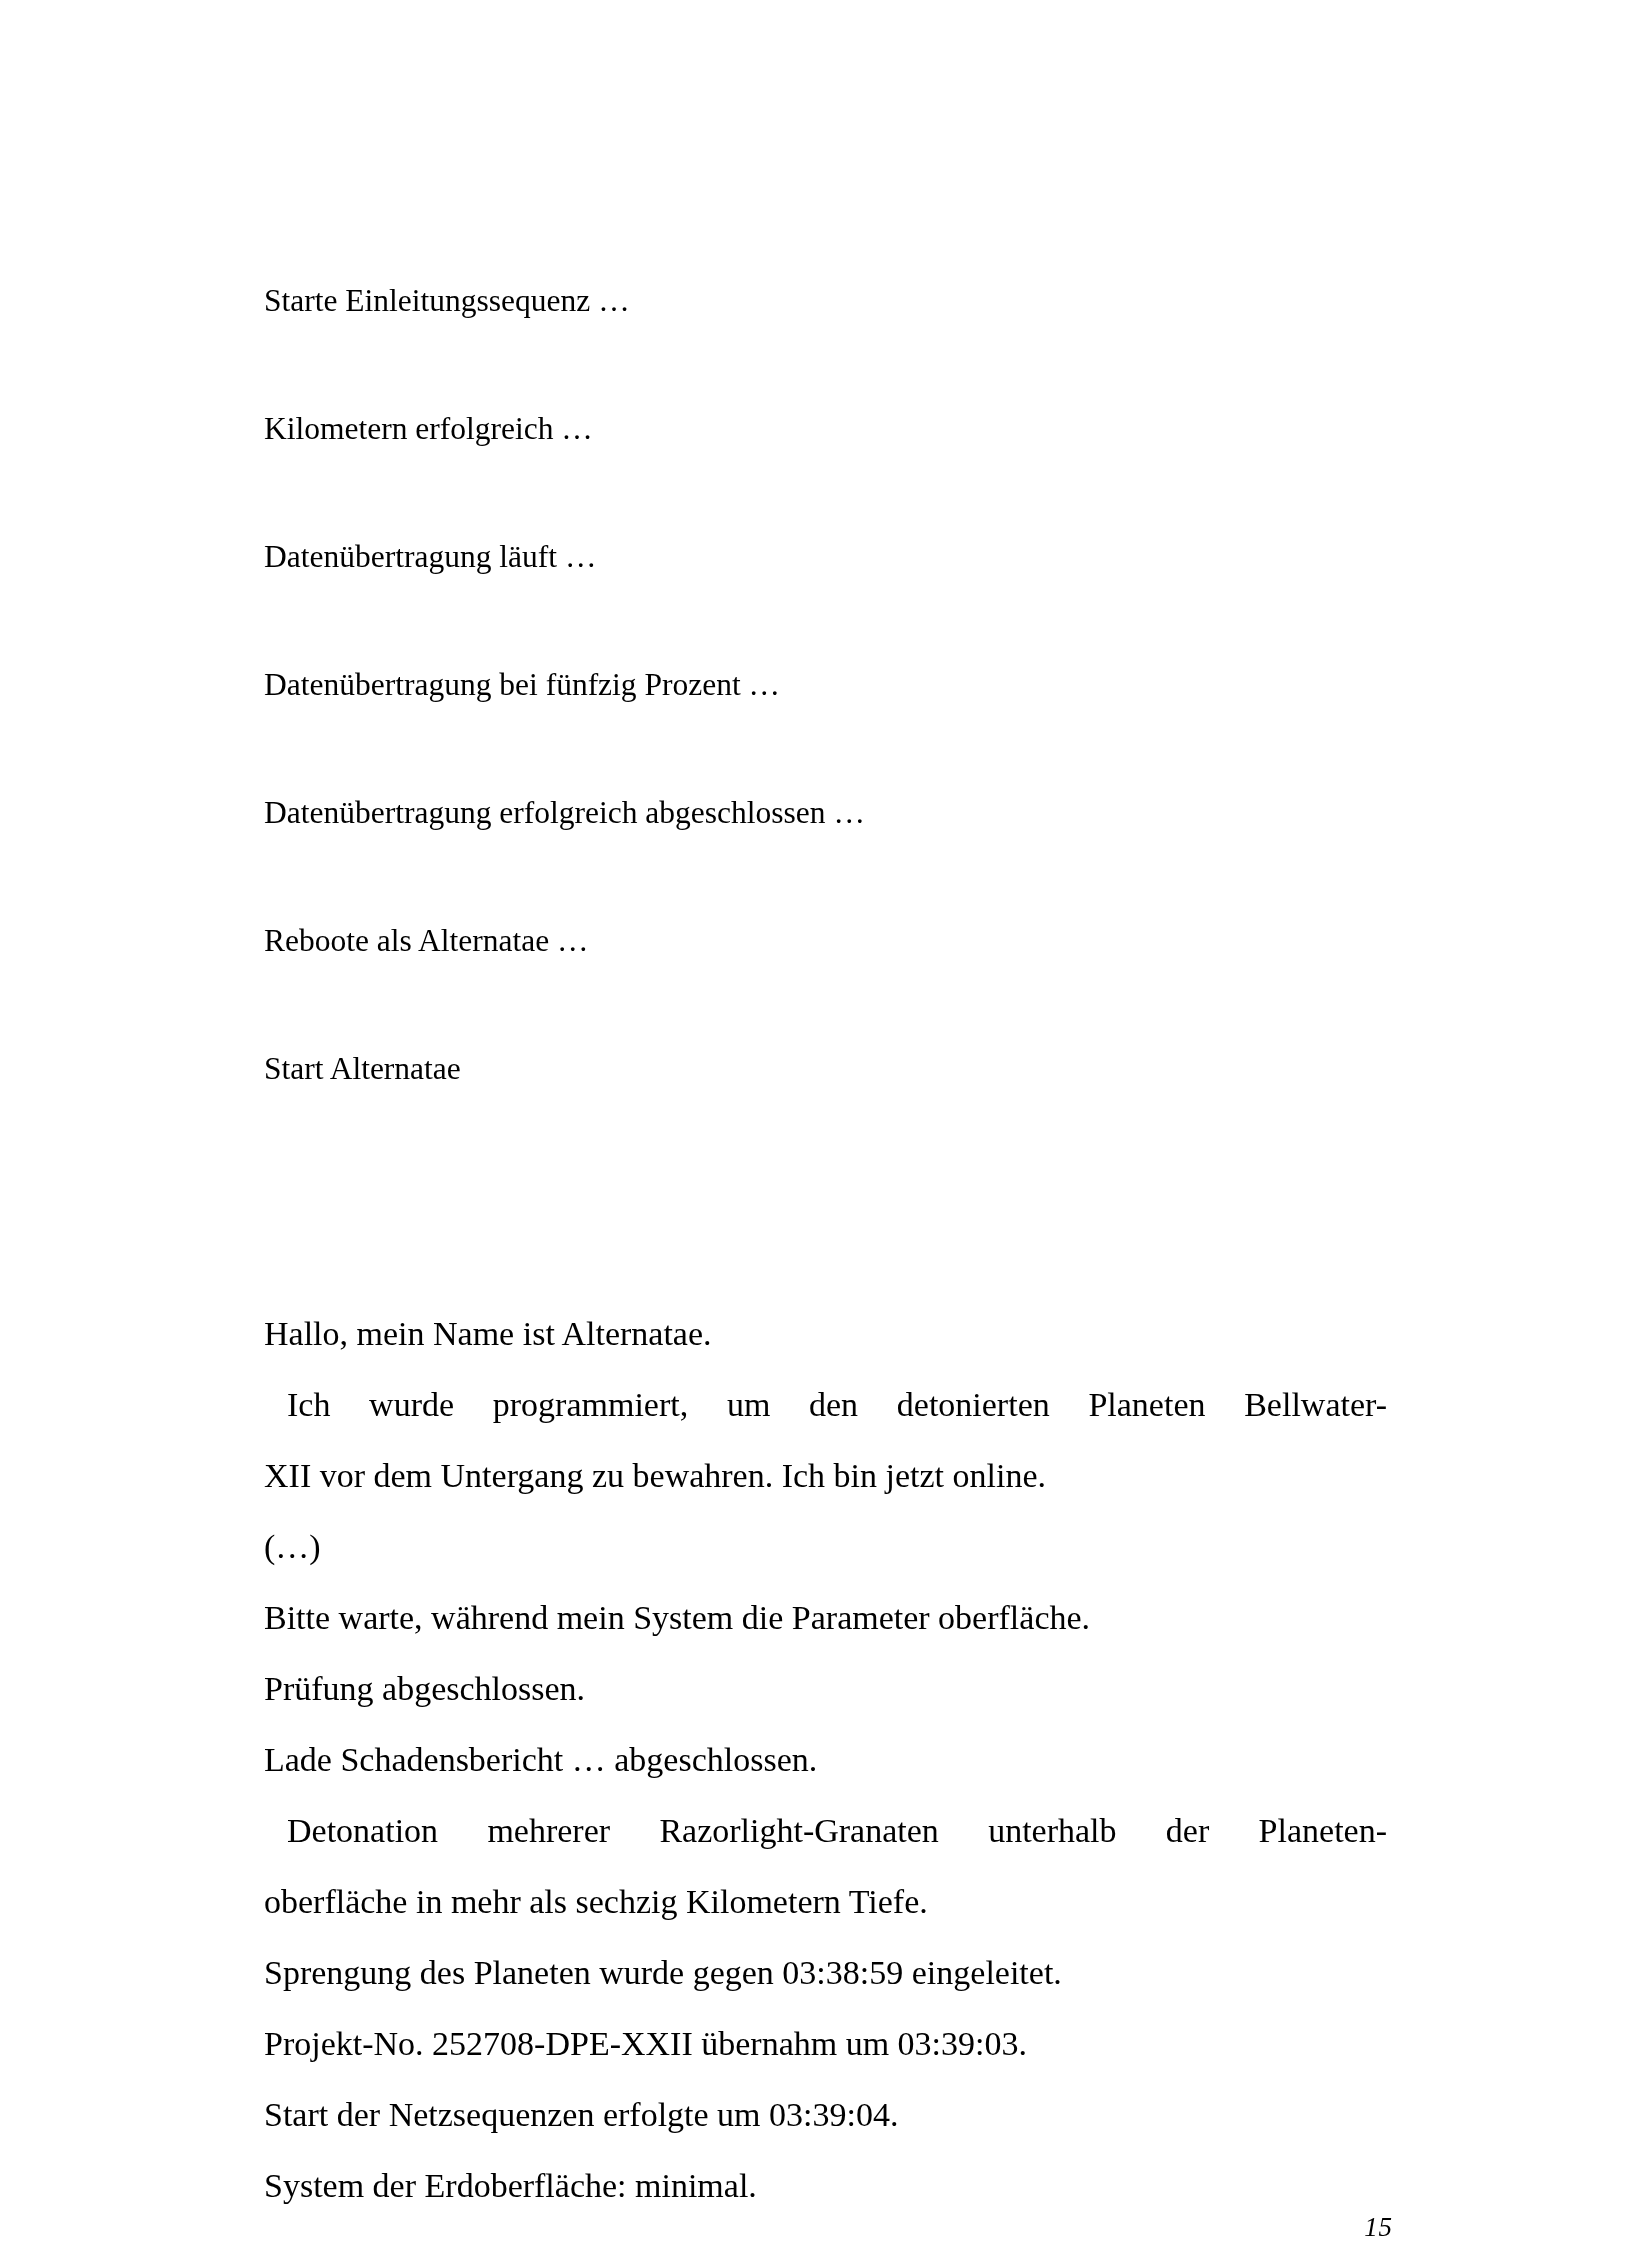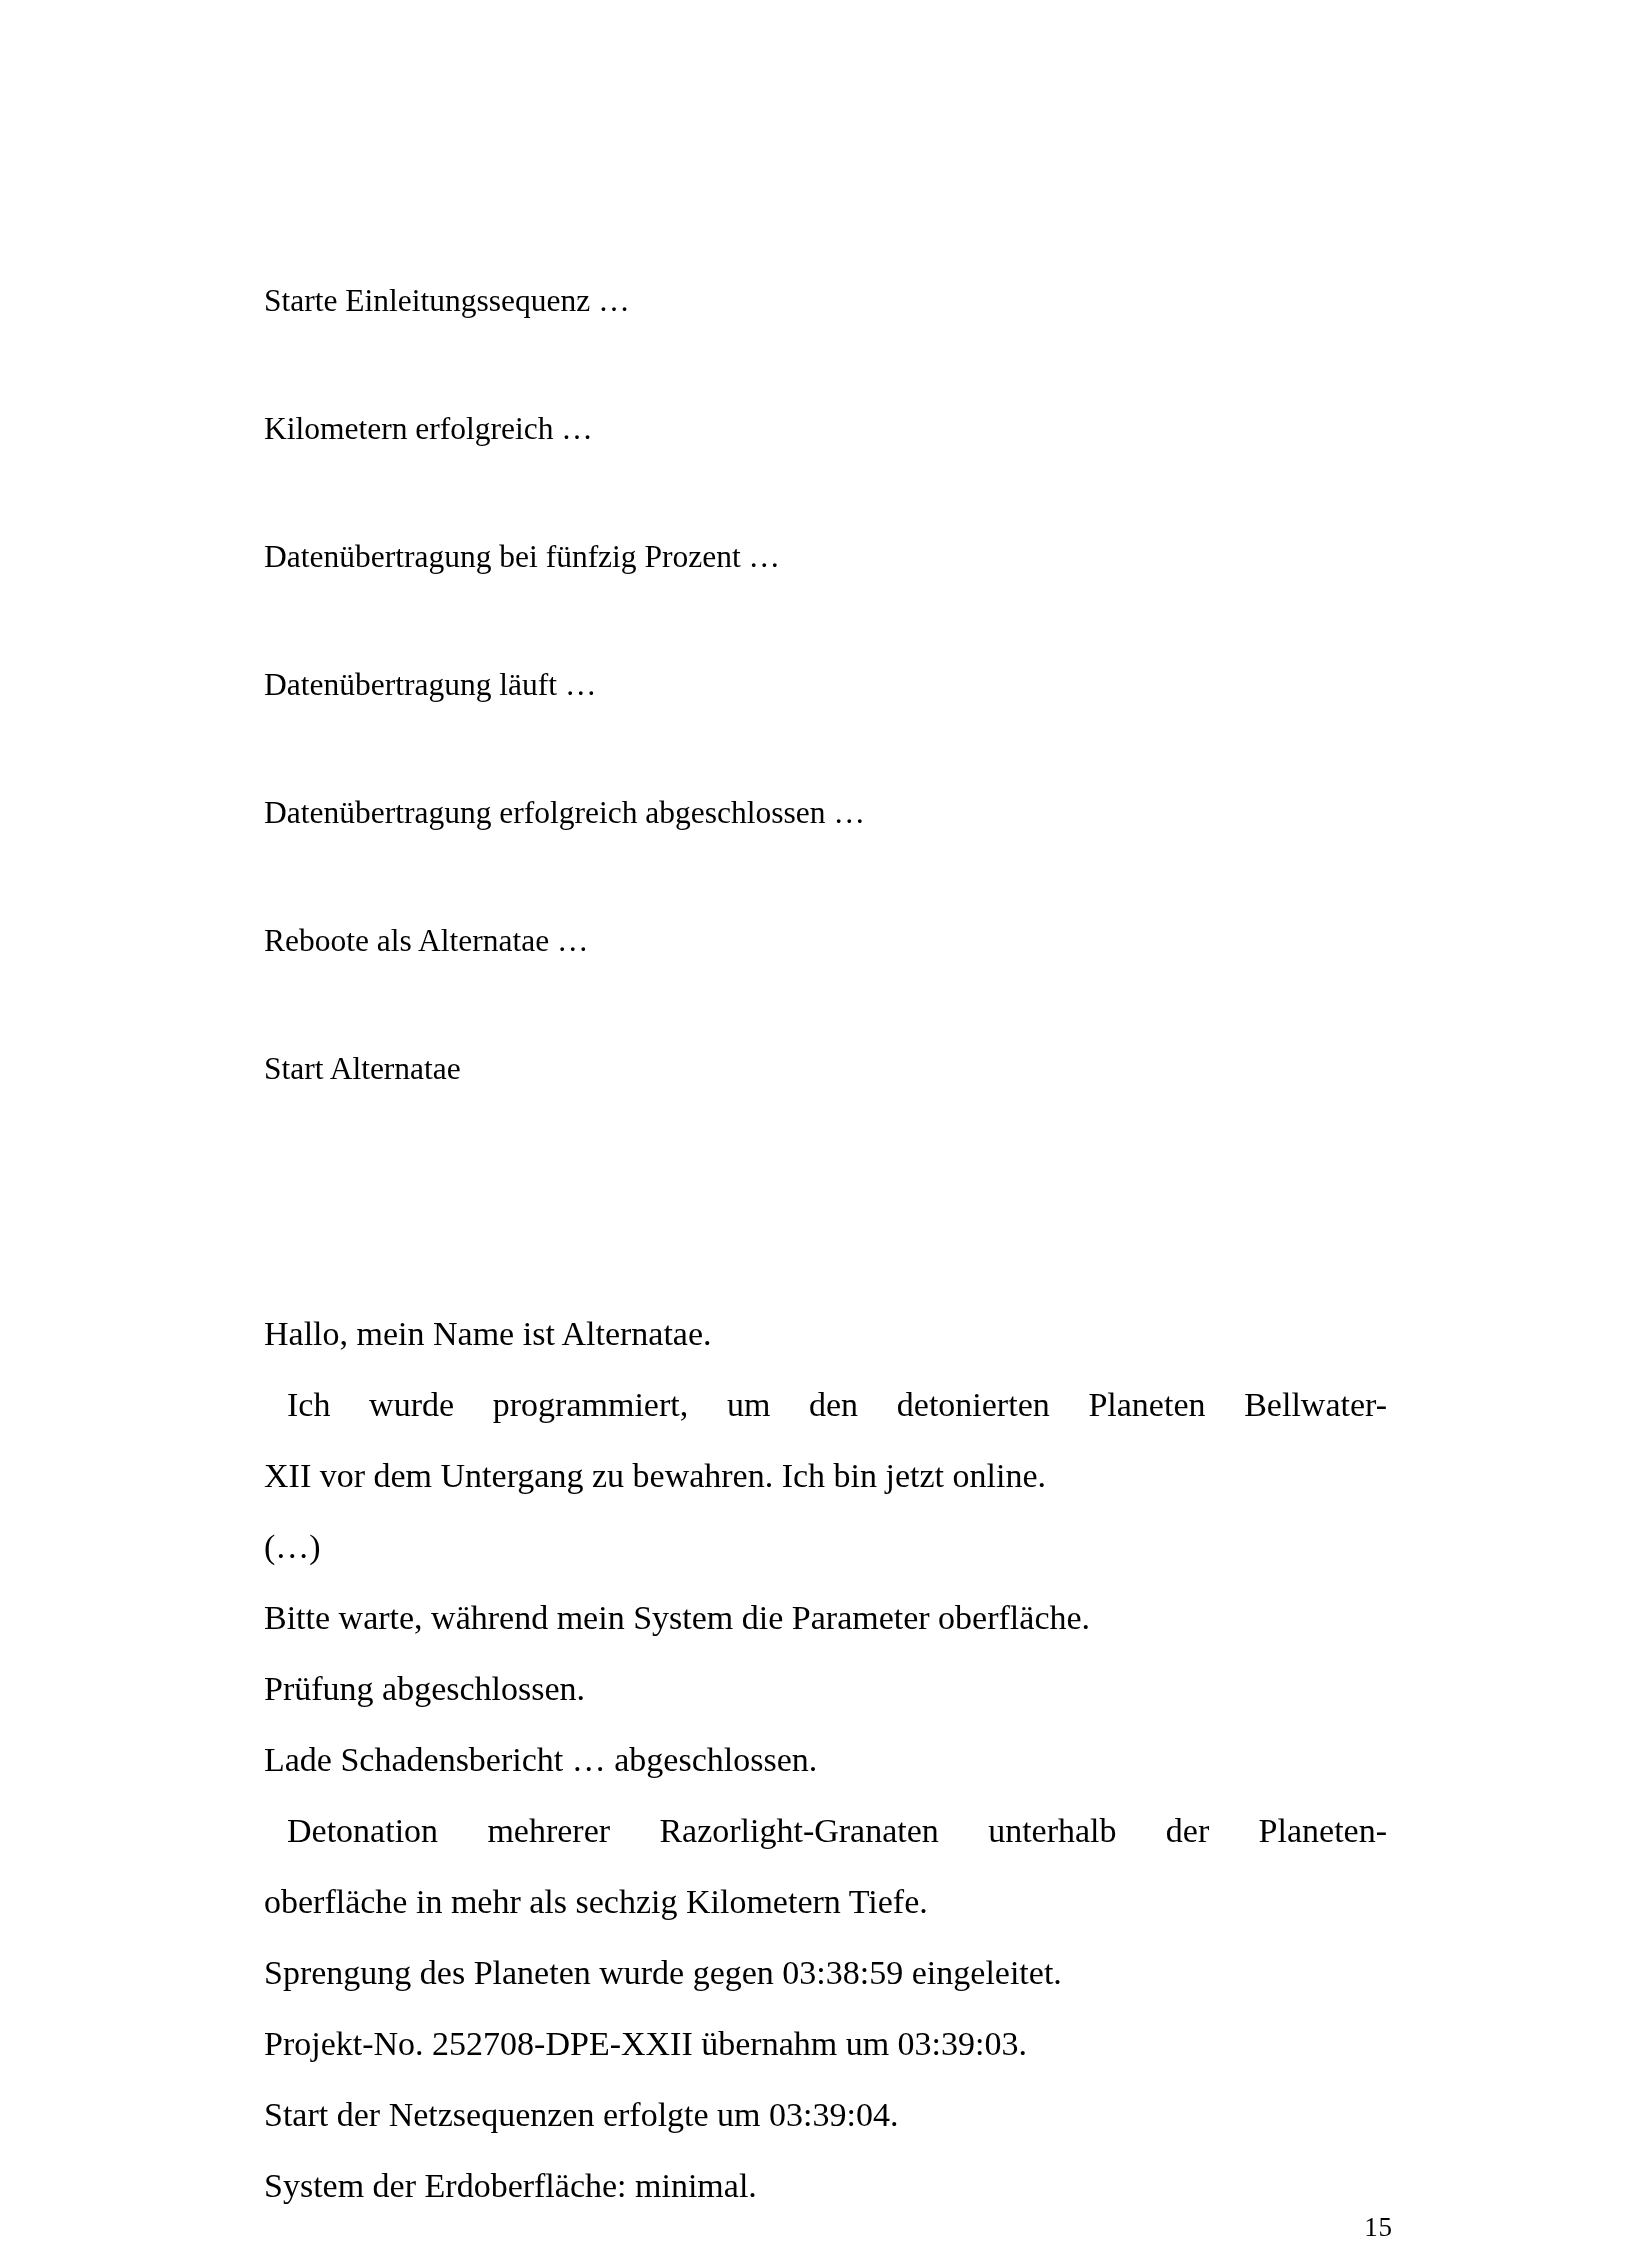--- a/index.html
+++ b/index.html
@@ -55,34 +55,35 @@
   }
   #page-number-block {
     position: absolute;
     left: 270px;
     width: 1123px;
     top: 2212px;
     text-align: right;
   }
   .page-number {
     font-size: 27px;
+    font-style: italic;
     letter-spacing: 0.9px;
     margin-top: 36px;
   }
 </style>
 </head>
 <body>
 
 <div class="page">
 
   <div id="status-block" class="content-col">
       <div class="status-line">Starte Einleitungssequenz …</div>
       <div class="status-line">Kilometern erfolgreich …</div>
+      <div class="status-line">Datenübertragung läuft …</div>
       <div class="status-line">Datenübertragung bei fünfzig Prozent …</div>
-      <div class="status-line">Datenübertragung läuft …</div>
       <div class="status-line">Datenübertragung erfolgreich abgeschlossen …</div>
       <div class="status-line">Reboote als Alternatae …</div>
       <div class="status-line">Start Alternatae</div>
     </div>
 
   <div id="paragraph-block" class="content-col">
       <div class="paragraph-line">Hallo, mein Name ist Alternatae.</div>
       <div class="paragraph-line justify">Ich wurde programmiert, um den detonierten Planeten Bellwater-</div>
       <div class="paragraph-line">XII vor dem Untergang zu bewahren. Ich bin jetzt online.</div>
       <div class="paragraph-line">(…)</div>

